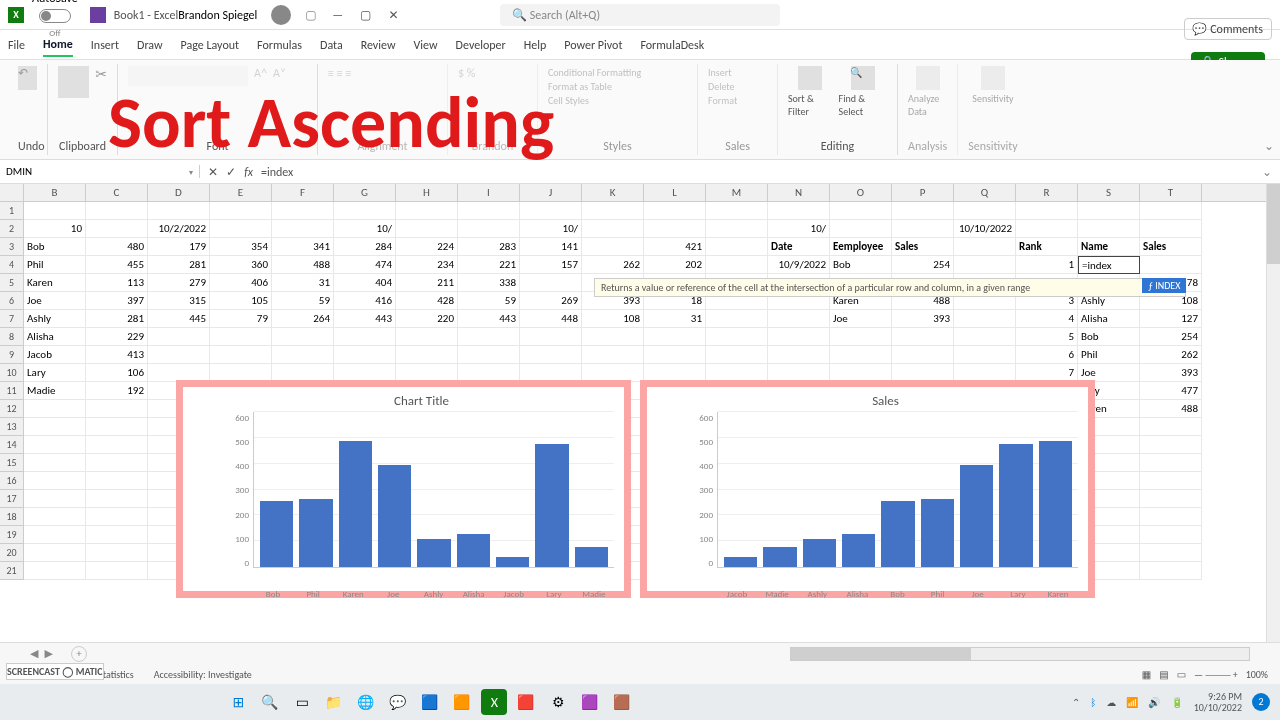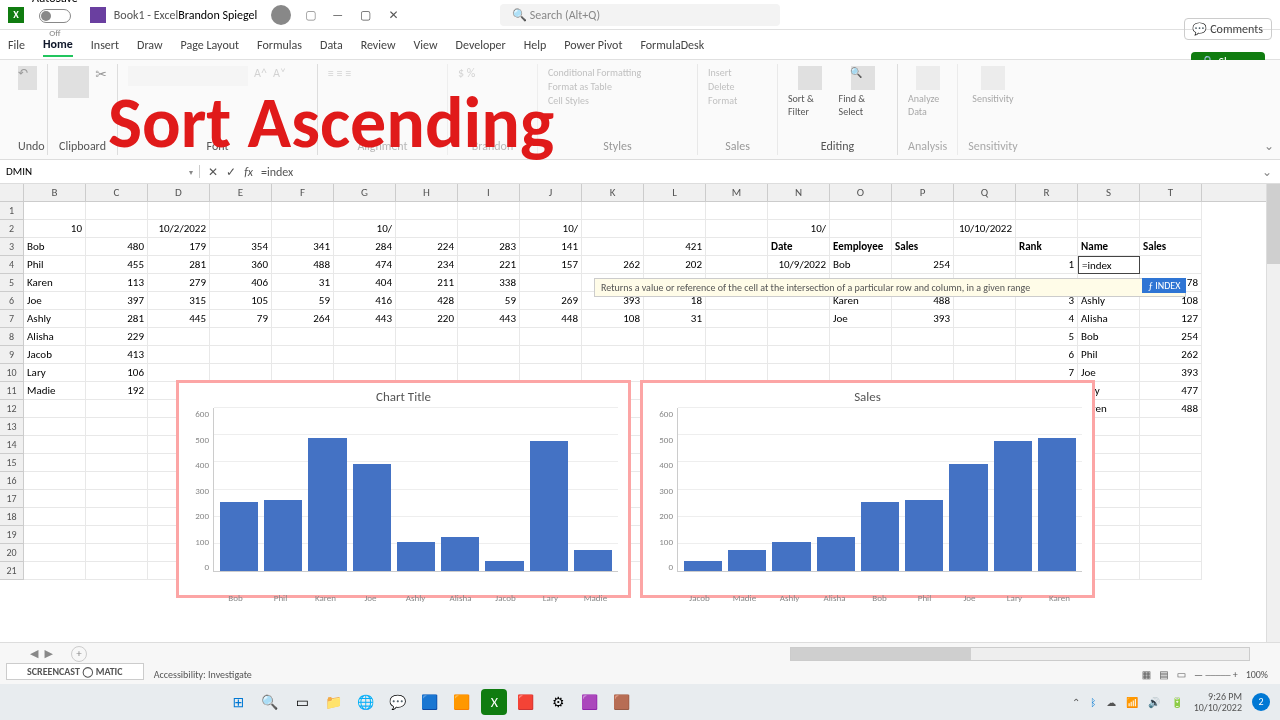--- a/index.html
+++ b/index.html
@@ -52,21 +52,21 @@
 .cells { position: relative; flex: 1; }
 .cell-row { height: 18px; display: flex; }
 .cell { width: 62px; height: 18px; border-right: 1px solid #e8e8e8; border-bottom: 1px solid #e8e8e8; font-size: 11px; padding: 0 3px; line-height: 18px; overflow: hidden; white-space: nowrap; }
 .cell.r { text-align: right; }
 .cell.b { font-weight: 600; }
 .cell.active { border: 1px solid #444; background: #fff; }
 .formula-tooltip { position: absolute; background: #fffce8; border: 1px solid #ccc; padding: 2px 6px; font-size: 10px; color: #555; z-index: 5; }
 .index-suggestion { position: absolute; background: #2f75d4; color: white; padding: 1px 6px; font-size: 10px; z-index: 6; }
 
 
-.chart { position: absolute; background: #fff; border: 3px solid #fca5a5; z-index: 3; }
+.chart { position: absolute; background: #fff; border: 7px solid #fca5a5; z-index: 3; padding-left: 36px; }
 .chart-title { text-align: center; font-size: 13px; color: #555; margin: 6px 0 4px; }
 .chart-body { display: flex; height: calc(100% - 30px); padding: 0 10px 18px 6px; }
 .y-axis { display: flex; flex-direction: column; justify-content: space-between; font-size: 9px; color: #888; text-align: right; padding-right: 4px; width: 28px; }
 .plot { flex: 1; position: relative; border-left: 1px solid #ccc; border-bottom: 1px solid #ccc; display: flex; align-items: flex-end; gap: 6px; padding: 0 6px; }
 .gridlines { position: absolute; inset: 0; }
 .gridline { position: absolute; left: 0; right: 0; border-top: 1px solid #eee; }
 .bar { flex: 1; background: #4472c4; position: relative; z-index: 1; }
 .x-labels { display: flex; padding-left: 34px; padding-right: 10px; }
 .x-label { flex: 1; text-align: center; font-size: 9px; color: #888; margin-top: 2px; }
 
@@ -86,21 +86,21 @@
 
 .taskbar { position: absolute; bottom: 0; left: 0; right: 0; height: 36px; background: #e8ecef; display: flex; align-items: center; padding: 0 10px; gap: 6px; }
 .tb-center { margin: 0 auto; display: flex; gap: 6px; align-items: center; }
 .tb-icon { width: 26px; height: 26px; border-radius: 4px; display: flex; align-items: center; justify-content: center; font-size: 14px; }
 .tb-right { margin-left: auto; display: flex; align-items: center; gap: 10px; font-size: 10px; color: #555; }
 
 
 .overlay-text { position: absolute; left: 108px; top: 88px; font-size: 72px; font-weight: 800; color: #e01a1a; line-height: 0.95; z-index: 10; font-family: Arial, sans-serif; }
 
 
-.screencast { position: absolute; left: 6px; bottom: 40px; background: #fff; padding: 1px 20px; border: 1px solid #ccc; display: flex; align-items: center; gap: 4px; font-size: 10px; color: #555; }
+.screencast { position: absolute; left: 6px; bottom: 40px; background: #fff; padding: 1px 0; border: 1px solid #ccc; display: flex; align-items: center; gap: 4px; font-size: 10px; color: #555; }
 
 
 .vscroll { position: absolute; right: 0; top: 184px; width: 14px; bottom: 78px; background: #f0f0f0; border-left: 1px solid #ddd; }
 .vscroll-thumb { position: absolute; top: 0; width: 100%; height: 80px; background: #cfcfcf; }
 </style>
 </head>
 <body>
 
 <div class="titlebar">
   <div class="excel-icon">X</div>

